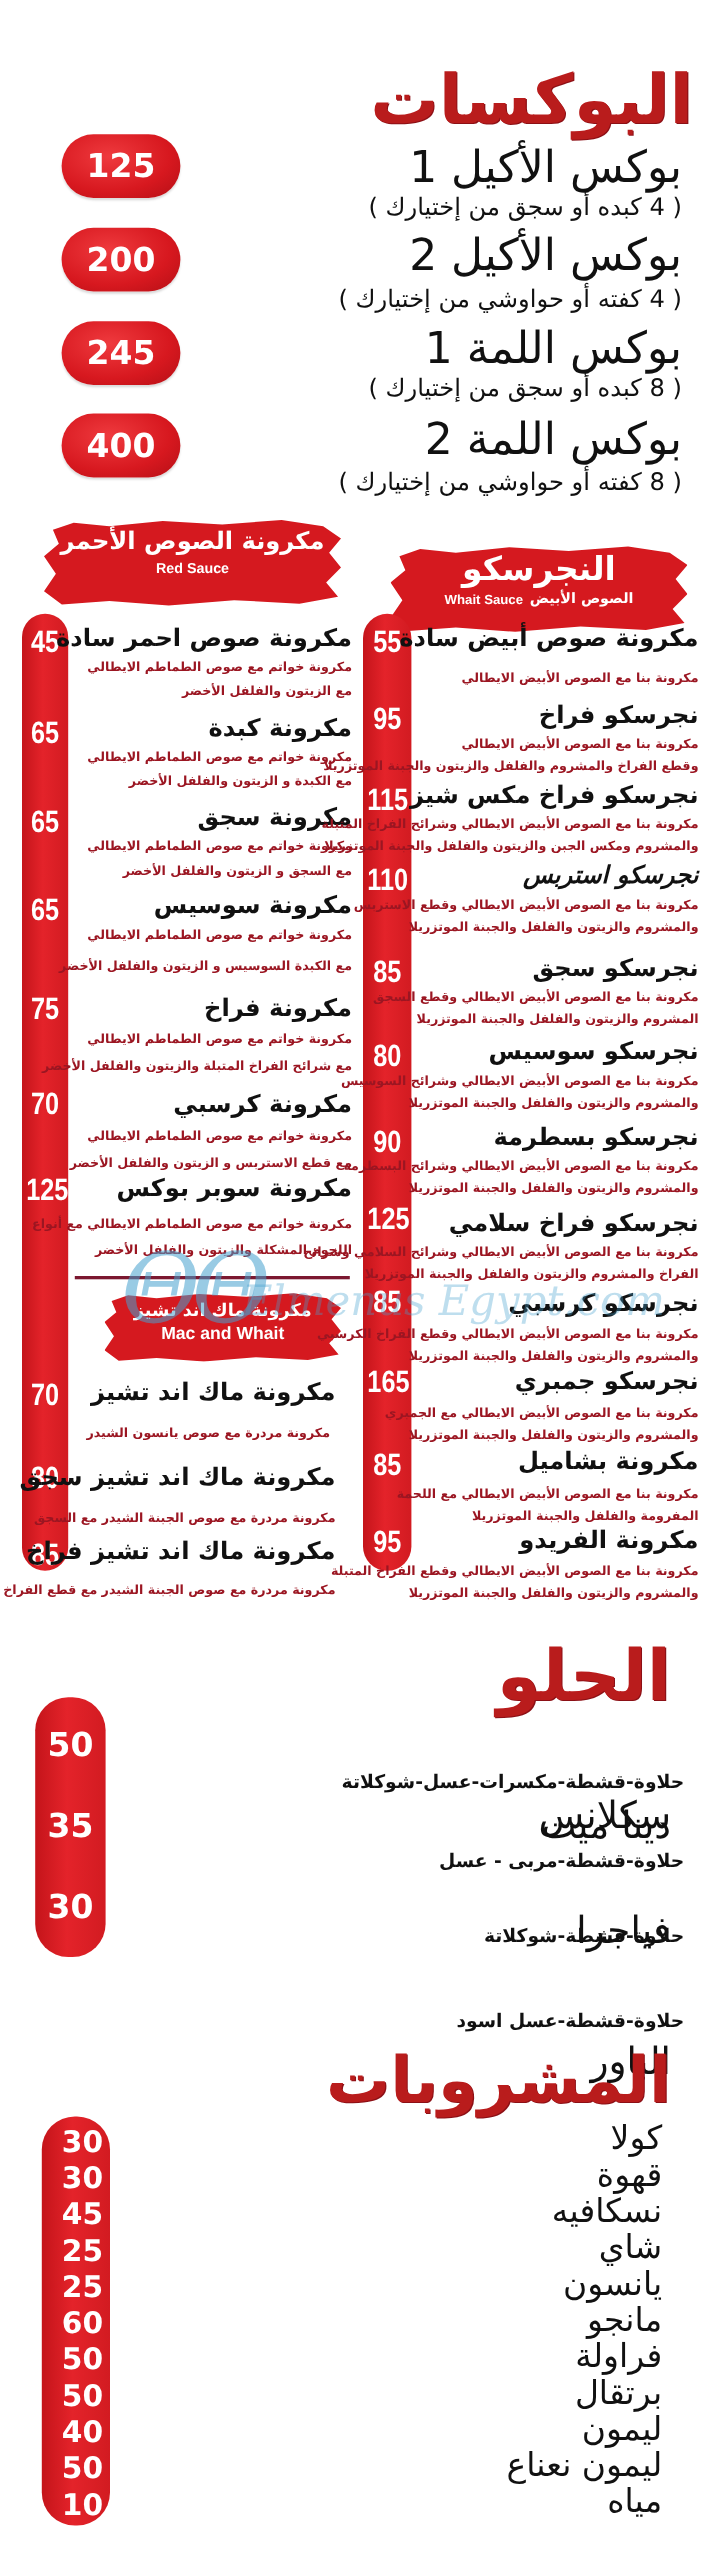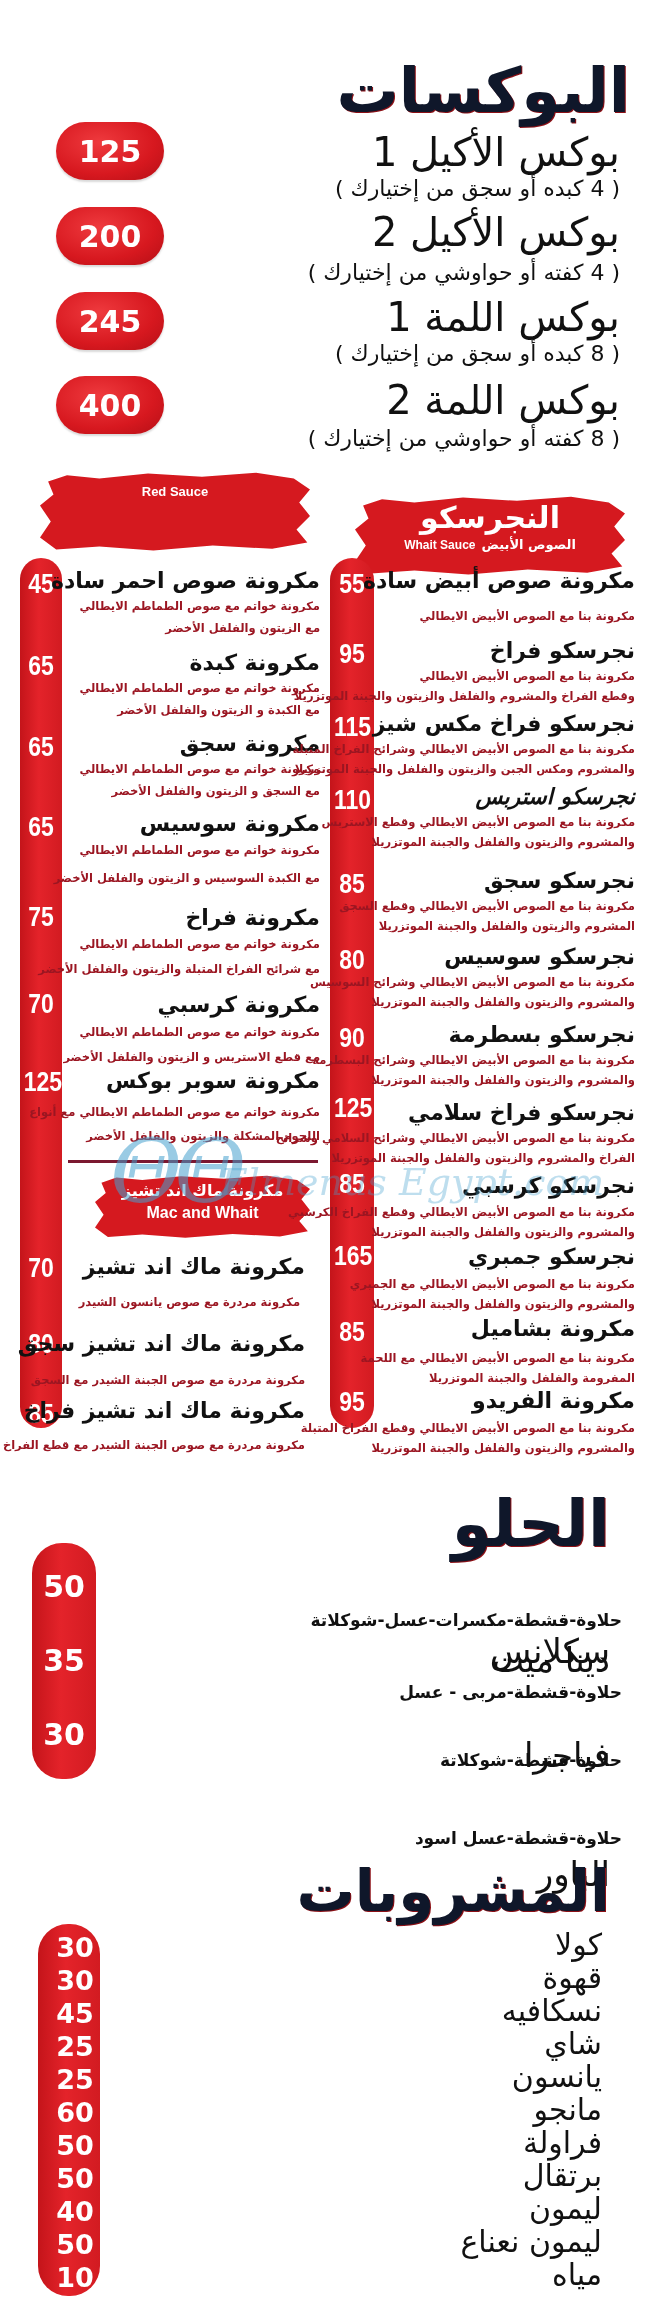--- a/index.html
+++ b/index.html
@@ -10,21 +10,21 @@
     height: 2324px;
     overflow: hidden;
     font-family: "DejaVu Sans", sans-serif;
     color: #111;
   }
 
   
   .section-title {
     position: absolute;
     direction: rtl;
-    color: #0f172a;
+    color: #b91c1c;
     font-family: "DejaVu Sans", sans-serif;
     font-weight: bold;
     font-size: 62px;
     letter-spacing: 2px;
     line-height: 1;
     text-shadow: 1px 1px 0 #8c1016;
   }
 
   
   .box-price {
@@ -217,20 +217,21 @@
     <div class="box-desc" style="top:343px;">( 8 كبده أو سجق من إختيارك )</div>
   </div>
   <div>
     <div class="box-price" style="top:376px;">400</div>
     <div class="box-name" style="top:380px;">بوكس اللمة 2</div>
     <div class="box-desc" style="top:428px;">( 8 كفته أو حواوشي من إختيارك )</div>
   </div>
 </div>
 
 <div class="banner" style="left:40px; top:472px; width:270px; height:80px; padding-top:8px;">
+  <span class="b-ar" style="font-size:22px;">مكرونة الصوص الأحمر</span>
   <span class="b-en" style="font-size:13px; margin-top:4px;">Red Sauce</span>
 </div>
 
 <div class="banner" style="left:355px; top:496px; width:270px; height:80px; padding-top:4px;">
   <span class="b-ar" style="font-size:30px;">النجرسكو</span>
   <div style="display:flex; justify-content:center; gap:6px; align-items:center; margin-top:2px;">
     <span class="b-en" style="font-size:12px;">Whait Sauce</span>
     <span class="b-ar" style="font-size:13px;">الصوص الأبيض</span>
   </div>
 </div>

